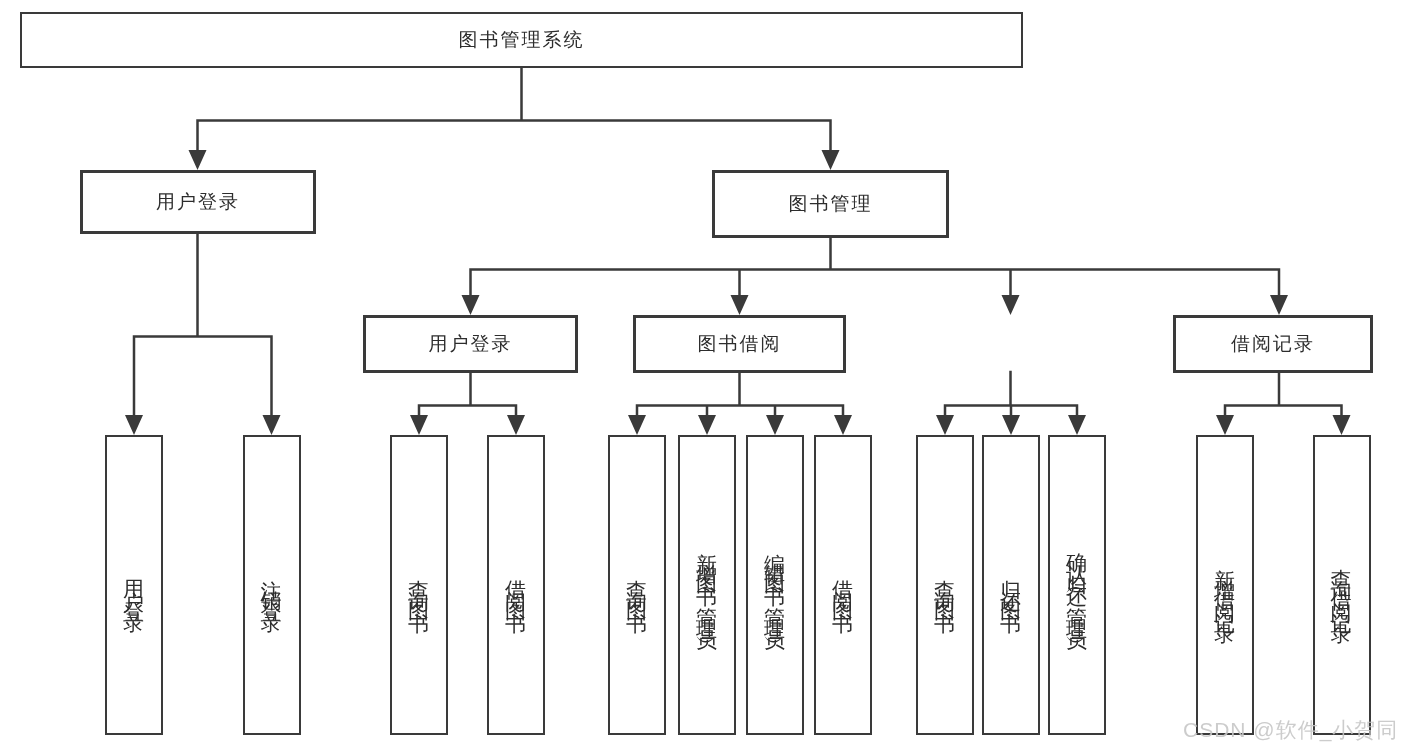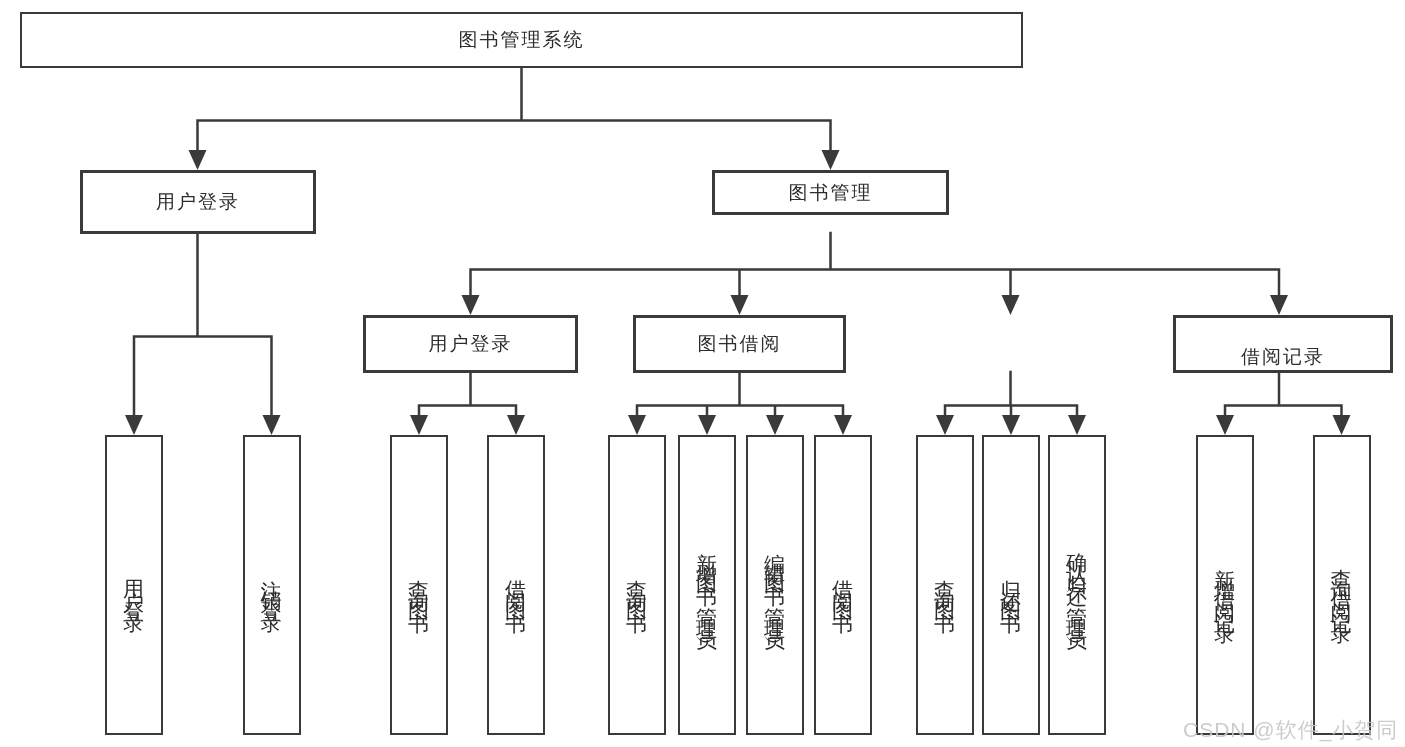--- a/index.html
+++ b/index.html
@@ -62,31 +62,31 @@
       M1332.5 415 L1350.5 415 L1341.5 435 Z"></path>
   </svg>
 
   <div class="node root" style="left:20px; top:12px; width:1003px; height:56px;">
     <span>图书管理系统</span>
   </div>
 
   <div class="node" style="left:80px; top:170px; width:236px; height:64px;">
     <span>用户登录</span>
   </div>
-  <div class="node" style="left:712px; top:170px; width:237px; height:45px;">
+  <div class="node" style="left:712px; top:170px; width:237px; height:68px;">
     <span>图书管理</span>
   </div>
 
   <div class="node" style="left:363px; top:315px; width:215px; height:58px;">
     <span>用户登录</span>
   </div>
   <div class="node" style="left:633px; top:315px; width:213px; height:58px;font-family:Liberation Mono, monospace;">
     <span>图书借阅</span>
   </div>
-  <div class="node" style="left:1173px; top:315px; width:220px; height:58px;align-items:flex-end;">
+  <div class="node" style="left:1173px; top:315px; width:200px; height:58px;">
     <span>借阅记录</span>
   </div>
 
   <div class="leaf" style="left:105px;">
     <span class="vtext">用户登录</span>
   </div>
   <div class="leaf" style="left:242.5px;">
     <span class="vtext">注销登录</span>
   </div>
 

